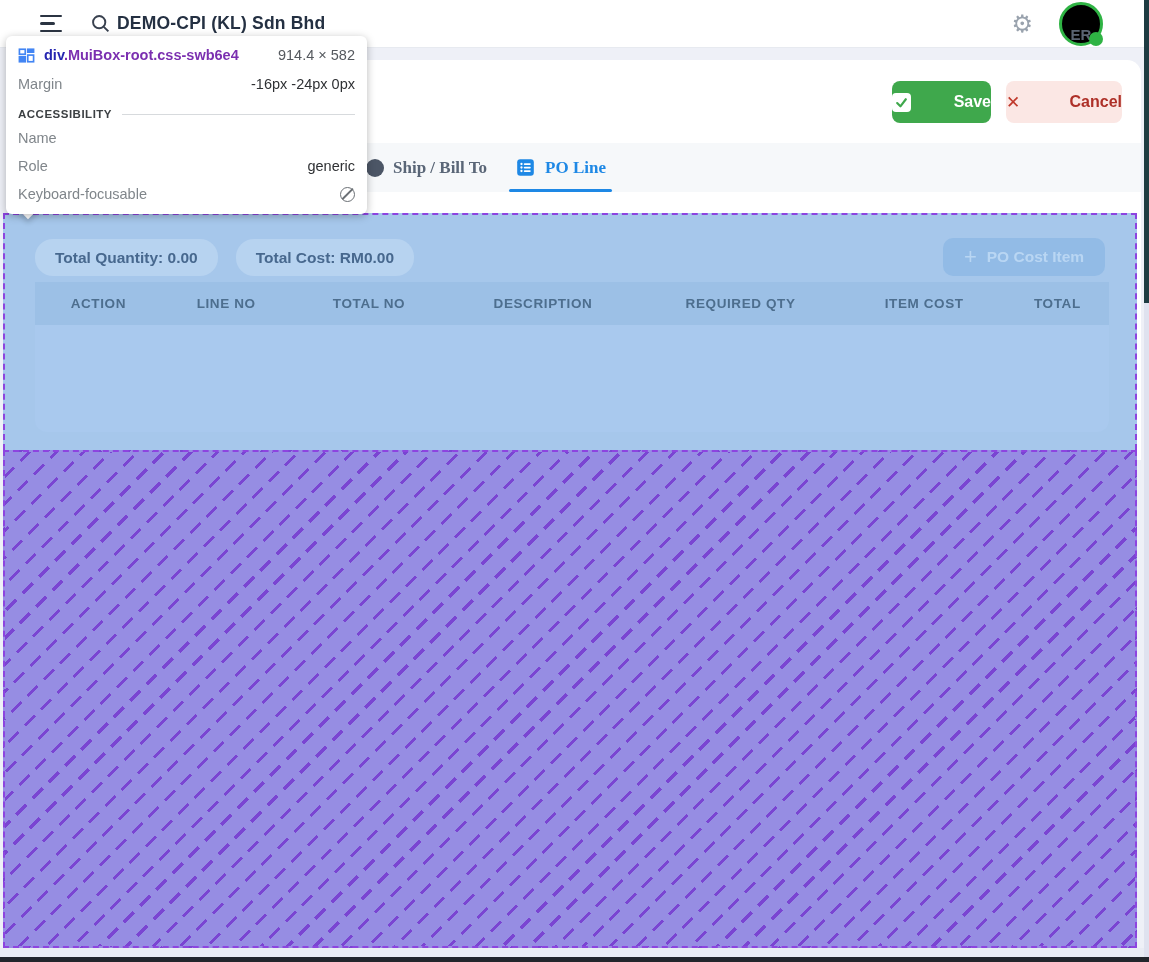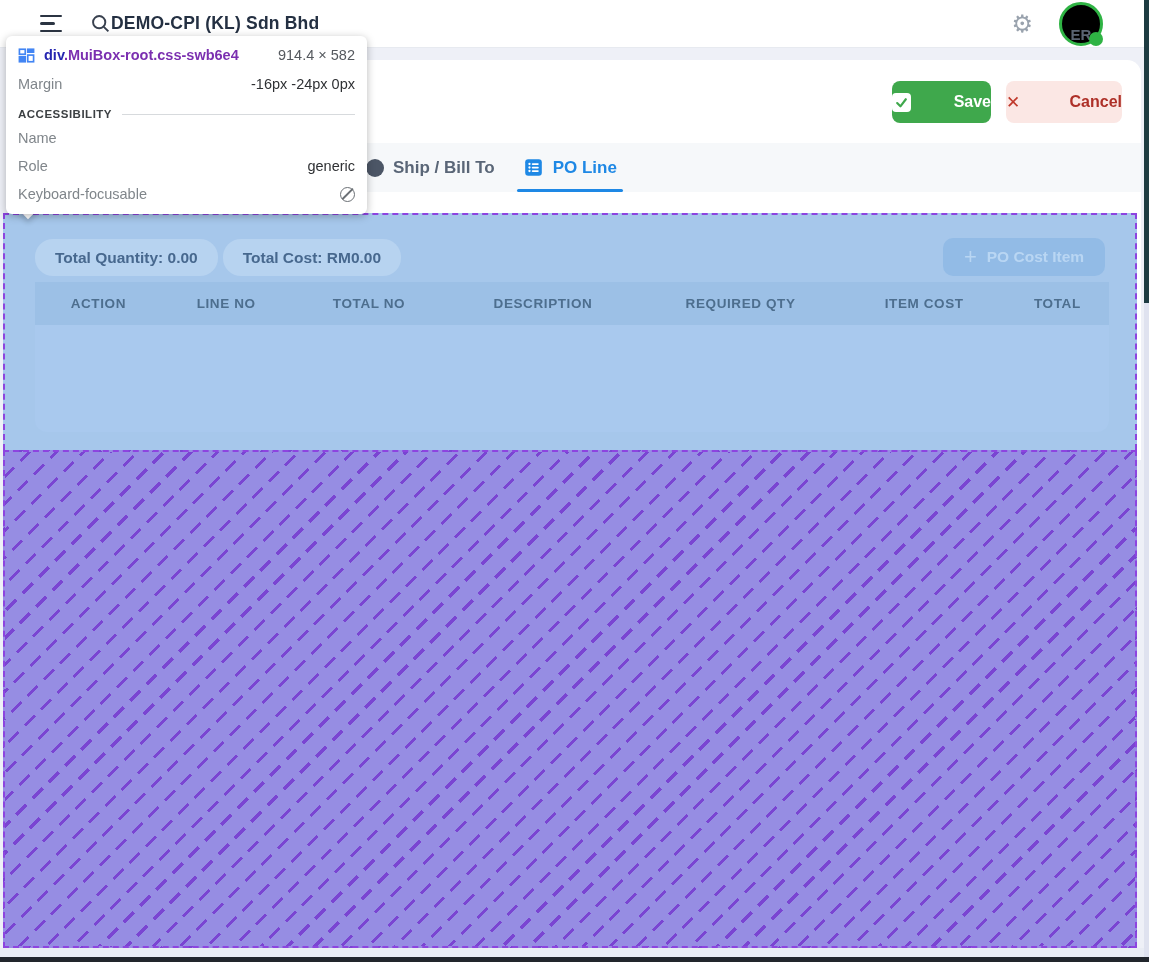--- a/index.html
+++ b/index.html
@@ -6,21 +6,21 @@
   html,body { width:1149px; height:962px; overflow:hidden;
     font-family:"Liberation Sans","DejaVu Sans",sans-serif; background:#eef0f7; position:relative; }
 
   
   .topbar { position:absolute; left:0; top:0; width:1149px; height:48px; background:#ffffff;
     border-bottom:1px solid #e7eaf0; display:flex; align-items:center; z-index:5; }
   .hamburger { margin-left:40px; width:22px; display:flex; flex-direction:column; gap:5px; cursor:pointer; }
   .hamburger i { display:block; height:2.5px; background:#2b3442; border-radius:2px; }
   .hamburger i:nth-child(1){ width:22px; } .hamburger i:nth-child(2){ width:15px; } .hamburger i:nth-child(3){ width:22px; }
   .search-ic { margin-left:28px; }
-  .company { margin-left:0; font-size:17.5px; font-weight:700; color:#243042; letter-spacing:.2px; }
+  .company { margin-left:6px; font-size:17.5px; font-weight:700; color:#243042; letter-spacing:.2px; }
   .topbar-right { position:absolute; right:46px; top:0; height:48px; display:flex; align-items:center; gap:26px; }
   .gear { font-size:24px; color:#9aa3ae; line-height:1; }
   .avatar { position:relative; width:44px; height:44px; border-radius:50%; border:3px solid #2fb344;
     background:#000000; display:flex; align-items:flex-end; justify-content:center;
     font-weight:700; font-size:15px; color:#5a6472; }
   .avatar .dot { position:absolute; right:-3px; bottom:-3px; width:14px; height:14px;
     border-radius:50%; background:#2fb344; }
 
   
   .card { position:absolute; left:8px; top:60px; width:1133px; height:400px; background:#ffffff;
@@ -31,30 +31,30 @@
   .btn-save { width:99px; background:#3fa84c; color:#ffffff; }
   .save-check { width:19px; height:19px; background:#ffffff; border-radius:4px;
     display:flex; align-items:center; justify-content:center; }
   .btn-cancel { width:116px; background:#fbe7e4; color:#ae3028; }
   .cancel-x { font-size:17px; font-weight:700; color:#c0392b; }
 
   
   .tabstrip { position:absolute; left:0; top:83px; width:100%; height:49px; background:#f6f8fa;
     display:flex; align-items:stretch; padding-left:344px; }
   .tab { position:relative; display:flex; align-items:center; gap:9px; padding:0 14px;
-    font-size:17px; font-weight:700; color:#5a6677; cursor:pointer; }
+    font-size:17px; font-weight:700; color:#5a6677; cursor:pointer;font-family:Liberation Serif, serif; }
   .tab.active { color:#1e88e5; }
   .tab.active .underline { position:absolute; left:8px; right:8px; bottom:0; height:3.5px;
     background:#1e88e5; border-radius:2px; }
   .ship-ic { width:18px; height:18px; border-radius:50%; background:#4c5666; }
 
   
   .content-overlay { position:absolute; left:3px; top:213px; width:1134px; height:237px;
     background:#a6c7eb; border:2px dashed #8d44e0; border-bottom:none; z-index:10; }
-  .chips-row { position:absolute; left:30px; top:24px; display:flex; gap:5px; }
+  .chips-row { position:absolute; left:30px; top:24px; display:flex; gap:18px; }
   .chip { height:37px; padding:0 20px; border-radius:18px; background:#b7d3f0;
     display:flex; align-items:center; font-size:15.5px; font-weight:600; color:#47688e; }
   .add-btn { position:absolute; right:30px; top:23px; width:162px; height:38px; border:none;
     border-radius:10px; background:#92bbe6; color:#b9d6f3; font-family:inherit; font-weight:700;
     font-size:15.5px; display:flex; align-items:center; justify-content:center; gap:10px; cursor:pointer; }
   .add-btn .plus { font-size:22px; font-weight:400; line-height:1; }
   .potable { position:absolute; left:30px; top:67px; width:1074px; }
   .potable-head { display:grid; grid-template-columns:11.8% 12% 14.6% 17.8% 19% 15.2% 9.6%;
     height:43px; align-items:center; background:#9cc0e6; }
   .potable-head .th { text-align:center; font-size:13.5px; font-weight:700; letter-spacing:.6px;

